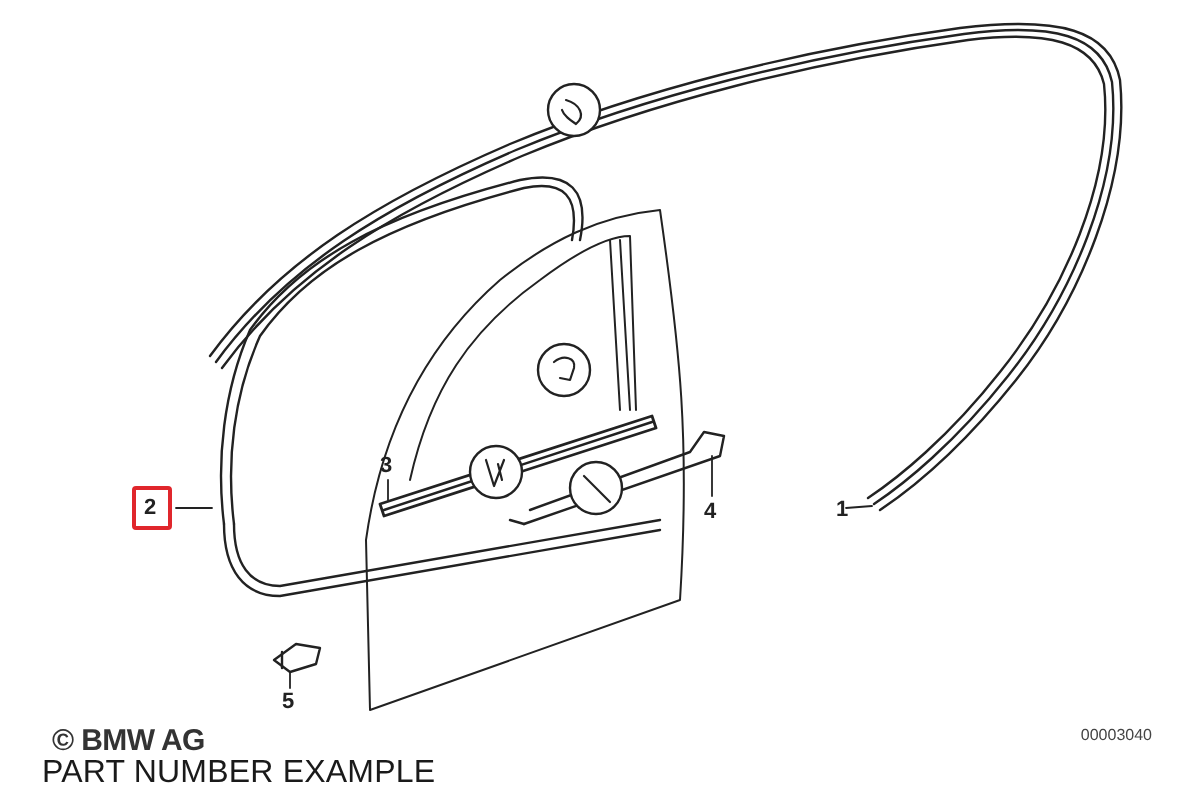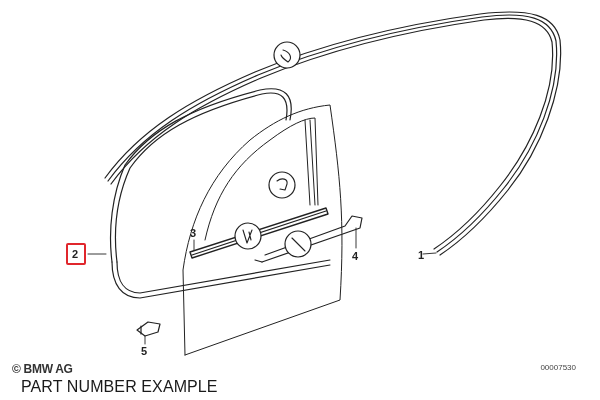--- a/index.html
+++ b/index.html
@@ -1,20 +1,20 @@
 <!DOCTYPE html>
 <html><head>
 <meta charset="utf-8">
 <style>
   html, body { margin: 0; padding: 0; background: #ffffff; }
   body { width: 600px; height: 400px; position: relative; overflow: hidden; font-family: "Liberation Sans", sans-serif; }
   #diagram { position: absolute; left: 0; top: 0; width: 600px; height: 378px; }
   .callout { position: absolute; font-family: "Liberation Sans", sans-serif; font-weight: bold; font-size: 11px; color: #222; line-height: 12px; }
   .highlight-box { position: absolute; left: 66px; top: 243px; width: 20px; height: 22px; border: 2px solid #e0262c; box-sizing: border-box; border-radius: 2px; }
-  .copyright { position: absolute; left: 12px; top: 362px; font-size: 12px; font-weight: bold; color: #333; letter-spacing: -0.3px; }
+  .copyright { position: absolute; left: 26px; top: 362px; font-size: 15px; font-weight: bold; color: #333; letter-spacing: -0.3px; }
   .diag-number { position: absolute; right: 24px; top: 363px; font-size: 8px; color: #444; }
   .caption { position: absolute; left: 21px; top: 378px; font-size: 16px; color: #1a1a1a; letter-spacing: 0.1px; }
 </style>
 </head>
 <body>
 
 <svg id="diagram" viewBox="0 0 600 378" xmlns="http://www.w3.org/2000/svg">
   <g fill="none" stroke="#222" stroke-width="1.2" stroke-linecap="round" stroke-linejoin="round">
 
     <g>
@@ -76,14 +76,14 @@
 </svg>
 
 <span class="callout" style="left:418px;top:249px;">1</span>
 <div class="highlight-box"></div>
 <span class="callout" style="left:72px;top:248px;">2</span>
 <span class="callout" style="left:190px;top:227px;">3</span>
 <span class="callout" style="left:352px;top:250px;">4</span>
 <span class="callout" style="left:141px;top:345px;">5</span>
 
 <span class="copyright">© BMW AG</span>
-<span class="diag-number">00007530</span>
+<span class="diag-number">00003040</span>
 <div class="caption">PART NUMBER EXAMPLE</div>
 
 </body></html>

